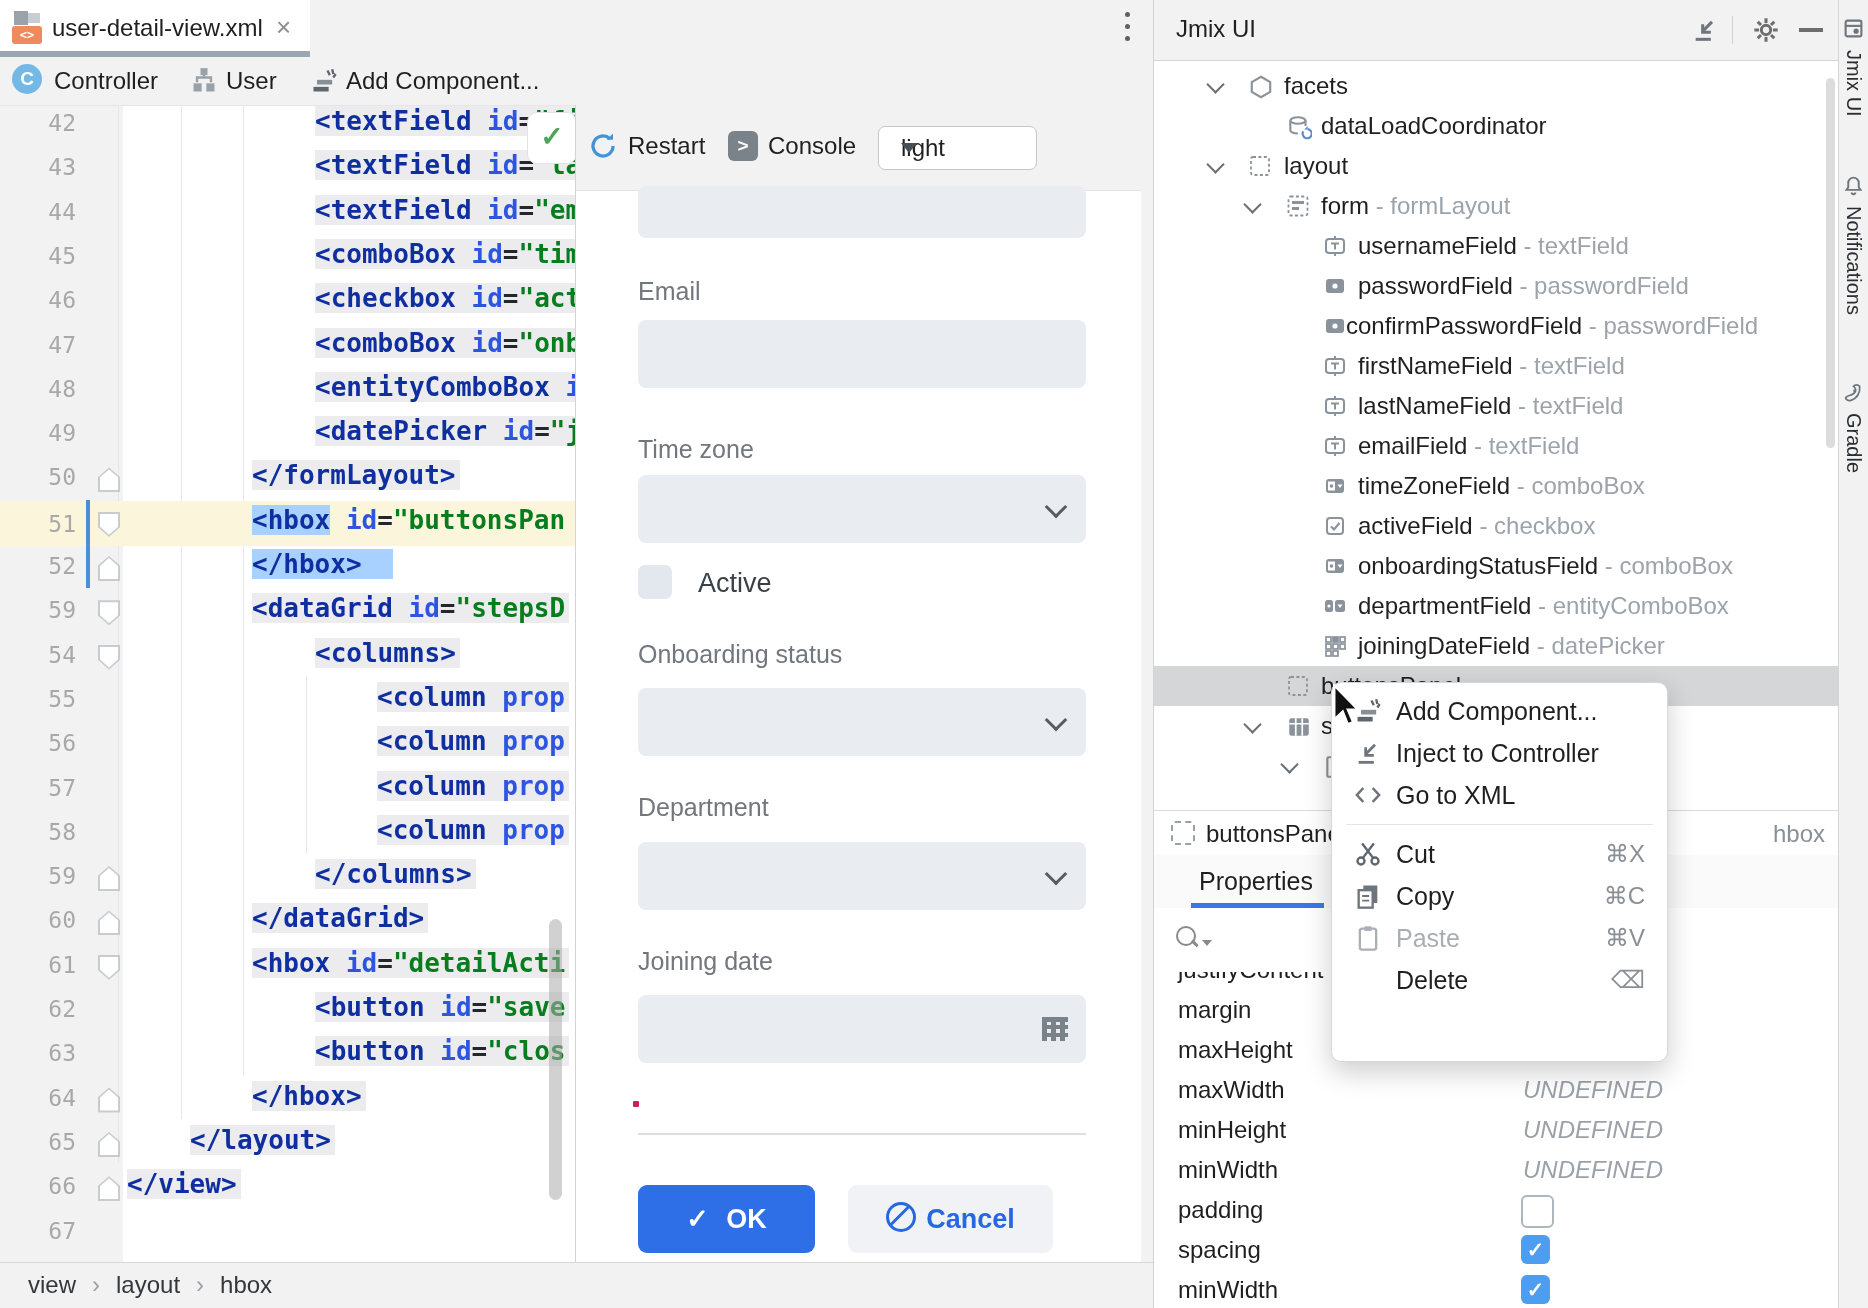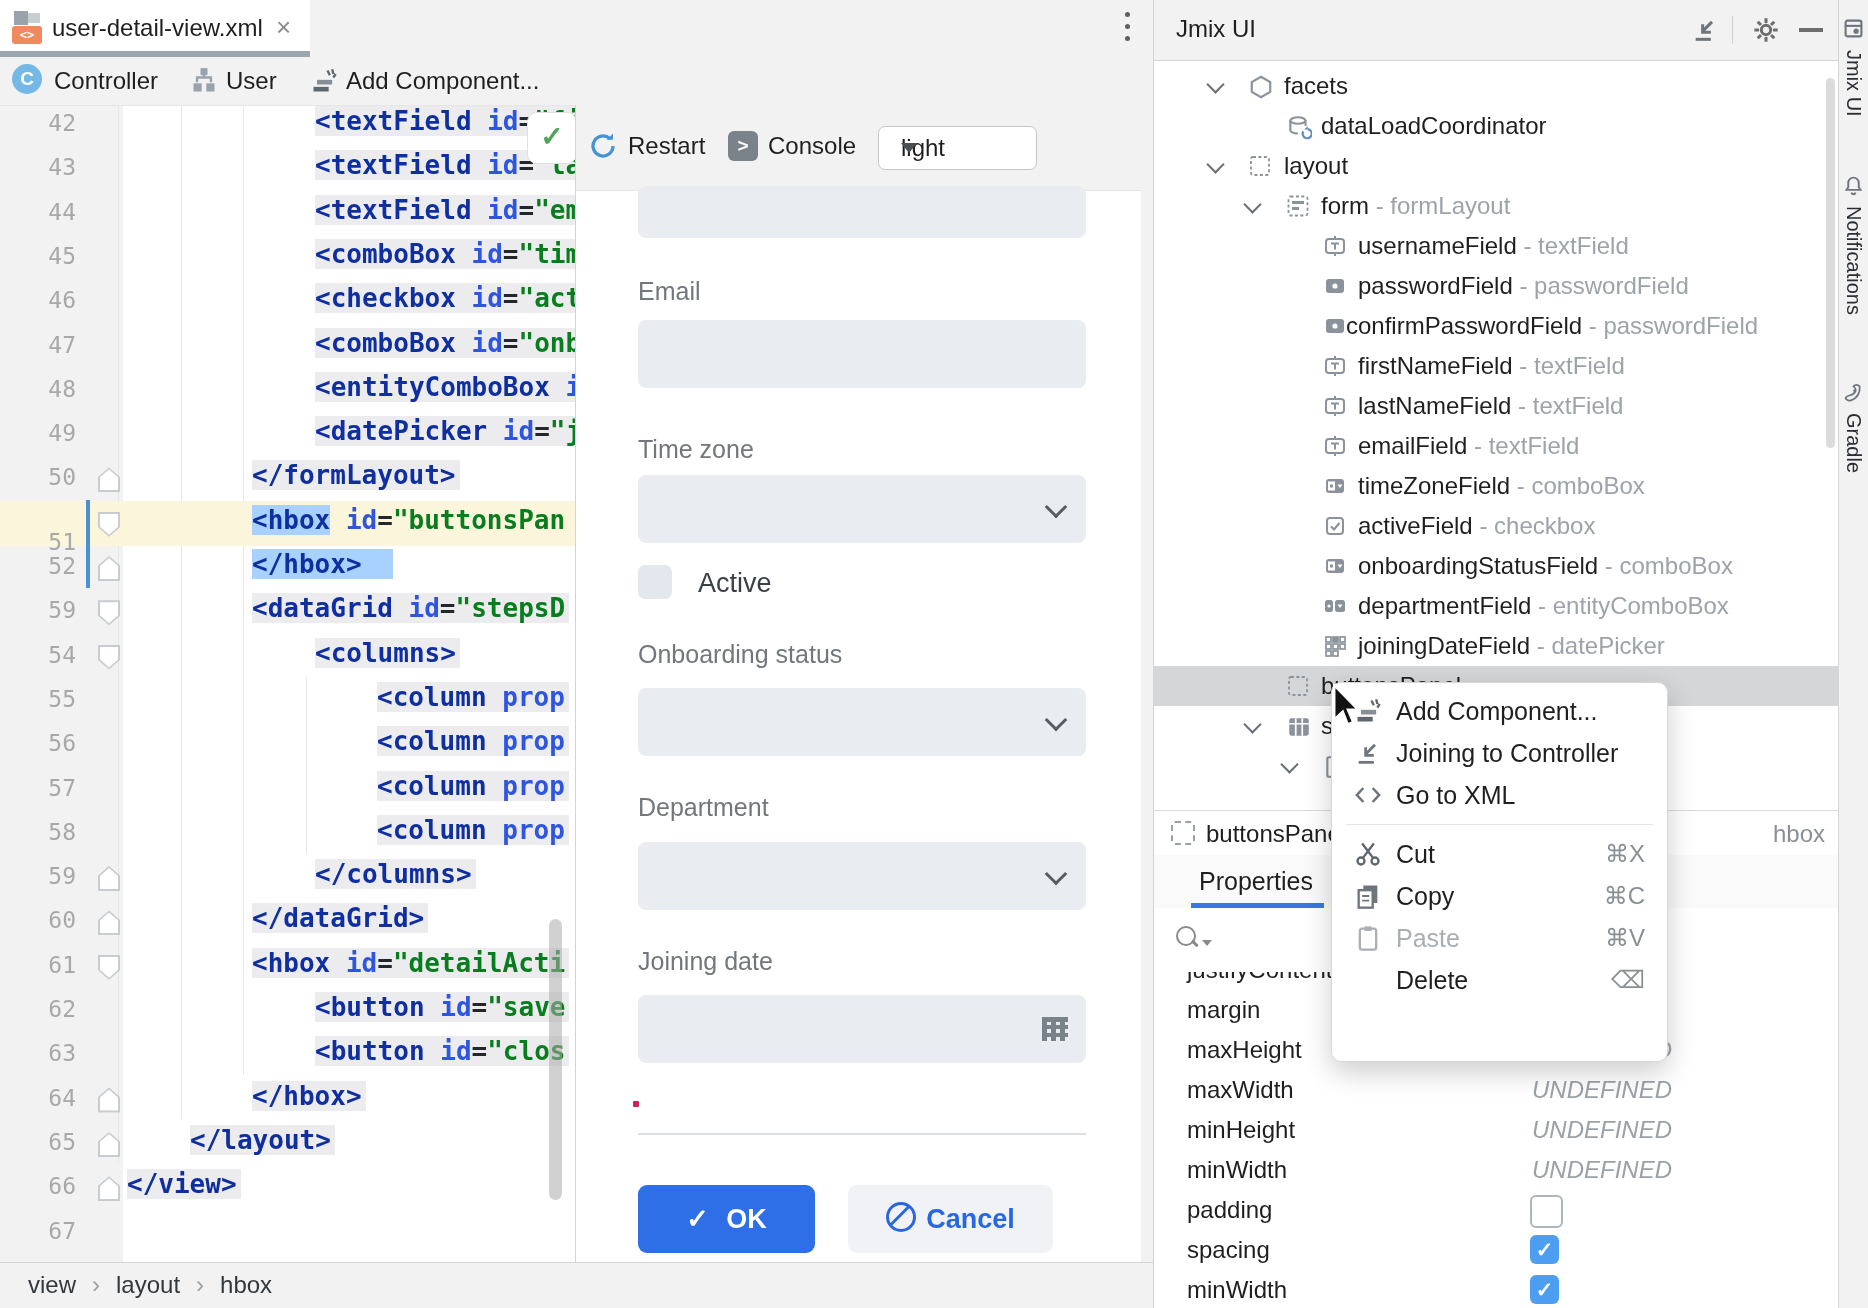--- a/index.html
+++ b/index.html
@@ -93,21 +93,21 @@
   .comp-name{position:absolute;left:52px;top:9px;font-size:24px;color:#1f1f1f;width:420px;overflow:hidden;white-space:nowrap;}
   .comp-type{position:absolute;right:14px;top:9px;font-size:24px;color:#8a9097;}
   .proptab{position:absolute;left:0;top:855px;width:685px;height:53px;background:#fafafa;}
   .proptab-label{position:absolute;left:45px;top:12px;font-size:25px;color:#1f1f1f;}
   .proptab-underline{position:absolute;left:37px;bottom:0;width:133px;height:5px;background:#3b77e3;}
   .searchrow{position:absolute;left:0;top:908px;width:685px;height:64px;background:#fff;z-index:5;}
   .mag{position:absolute;left:22px;top:18px;width:16px;height:16px;border:2.5px solid #8a8a8a;border-radius:50%;}
   .mag:after{content:"";position:absolute;left:13px;top:14px;width:8px;height:2.5px;background:#8a8a8a;transform:rotate(45deg);}
   .mag-tri{position:absolute;left:48px;top:32px;border-left:5px solid transparent;border-right:5px solid transparent;
            border-top:6px solid #8a8a8a;width:0;height:0;}
-  .proprow{position:absolute;left:16px;width:685px;height:40px;border-bottom:1px solid #ededee;z-index:1;background:#fff;}
+  .proprow{position:absolute;left:7px;width:685px;height:40px;border-bottom:1px solid #ededee;z-index:1;background:#fff;}
   .prop-name{position:absolute;left:17px;top:6px;font-size:24px;color:#1f1f1f;}
   .prop-val{position:absolute;left:362px;top:6px;font-size:24px;font-style:italic;color:#9ba1a8;}
   .prop-cb{position:absolute;left:360px;top:5px;width:29px;height:29px;border-radius:6px;}
   .prop-cb.off{background:#fff;border:2px solid #aeb6bd;}
   .prop-cb.on{background:#4d9df1;color:#fff;font-size:21px;font-weight:bold;text-align:center;line-height:29px;}
   
   .menu{left:1331px;top:682px;width:337px;height:380px;background:#fff;border:1px solid #d8d8d8;border-radius:10px;
         box-shadow:0 10px 28px rgba(0,0,0,.20);z-index:20;padding-top:7px;box-sizing:border-box;}
   .mi{position:relative;height:42px;}
   .mi-icon{position:absolute;left:22px;top:7px;width:28px;height:28px;}
@@ -221,21 +221,21 @@
       <div class="codeline" style="left: 315px; top: 266.8px;"><span class="chunk"><span class="tok-tag">&lt;entityComboBox</span><span class=""> </span><span class="tok-attr">id</span><span class="tok-eq">=</span><span class="tok-val">"dep</span></span></div>
       <div class="lnum" style="top: 315.1px;">49</div>
       <div class="codeline" style="left: 315px; top: 311.1px;"><span class="chunk"><span class="tok-tag">&lt;datePicker</span><span class=""> </span><span class="tok-attr">id</span><span class="tok-eq">=</span><span class="tok-val">"joi</span></span></div>
       <div class="lnum" style="top: 359.4px;">50</div>
       <div class="fold up" style="top: 362.4px;">
         <i></i>
         <b></b>
       </div>
       <div class="codeline" style="left: 252px; top: 355.4px;"><span class="chunk"><span class="tok-tag">&lt;/formLayout&gt;</span></span></div>
       <div class="curline" style="top: 395.7px;"></div>
-      <div class="lnum" style="top: 424px;">51</div>
+      <div class="lnum" style="top: 406px;">51</div>
       <div class="fold down" style="top: 406.7px;">
         <i></i>
         <b></b>
       </div>
       <div class="codeline" style="left: 252px; top: 399.7px;"><span><span class="tok-tag sel">&lt;hbox</span><span class=""> </span><span class="tok-attr">id</span><span class="tok-eq">=</span><span class="tok-val">"buttonsPan</span></span></div>
       <div class="lnum" style="top: 448px;">52</div>
       <div class="fold up" style="top: 451px;">
         <i></i>
         <b></b>
       </div>
@@ -612,21 +612,21 @@
             <path d="M6 11h13v4H6z" fill="#878e95"></path>
             <path d="M15 3l2 4M19 2l1 4M22 6l-2 3" stroke="#5f666d" stroke-width="2" fill="none"></path>
           </svg></div>
         <span class="mi-label">Add Component...</span>
       </div>
       <div class="mi">
         <div class="mi-icon"><svg width="28" height="28" viewBox="0 0 24 24">
             <path d="M18 5l-8 8M10 7v7h7" stroke="#6e757c" stroke-width="2.4" fill="none"></path>
             <path d="M4 20h13" stroke="#6e757c" stroke-width="2.4"></path>
           </svg></div>
-        <span class="mi-label">Joining to Controller</span>
+        <span class="mi-label">Inject to Controller</span>
       </div>
       <div class="mi">
         <div class="mi-icon"><svg width="28" height="28" viewBox="0 0 24 24">
             <path d="M8 6l-5.5 6L8 18M16 6l5.5 6L16 18" fill="none" stroke="#6e757c" stroke-width="2.2"></path>
           </svg></div>
         <span class="mi-label">Go to XML</span>
       </div>
       <div class="mi-sep"></div>
       <div class="mi">
         <div class="mi-icon"><svg width="28" height="28" viewBox="0 0 24 24">

